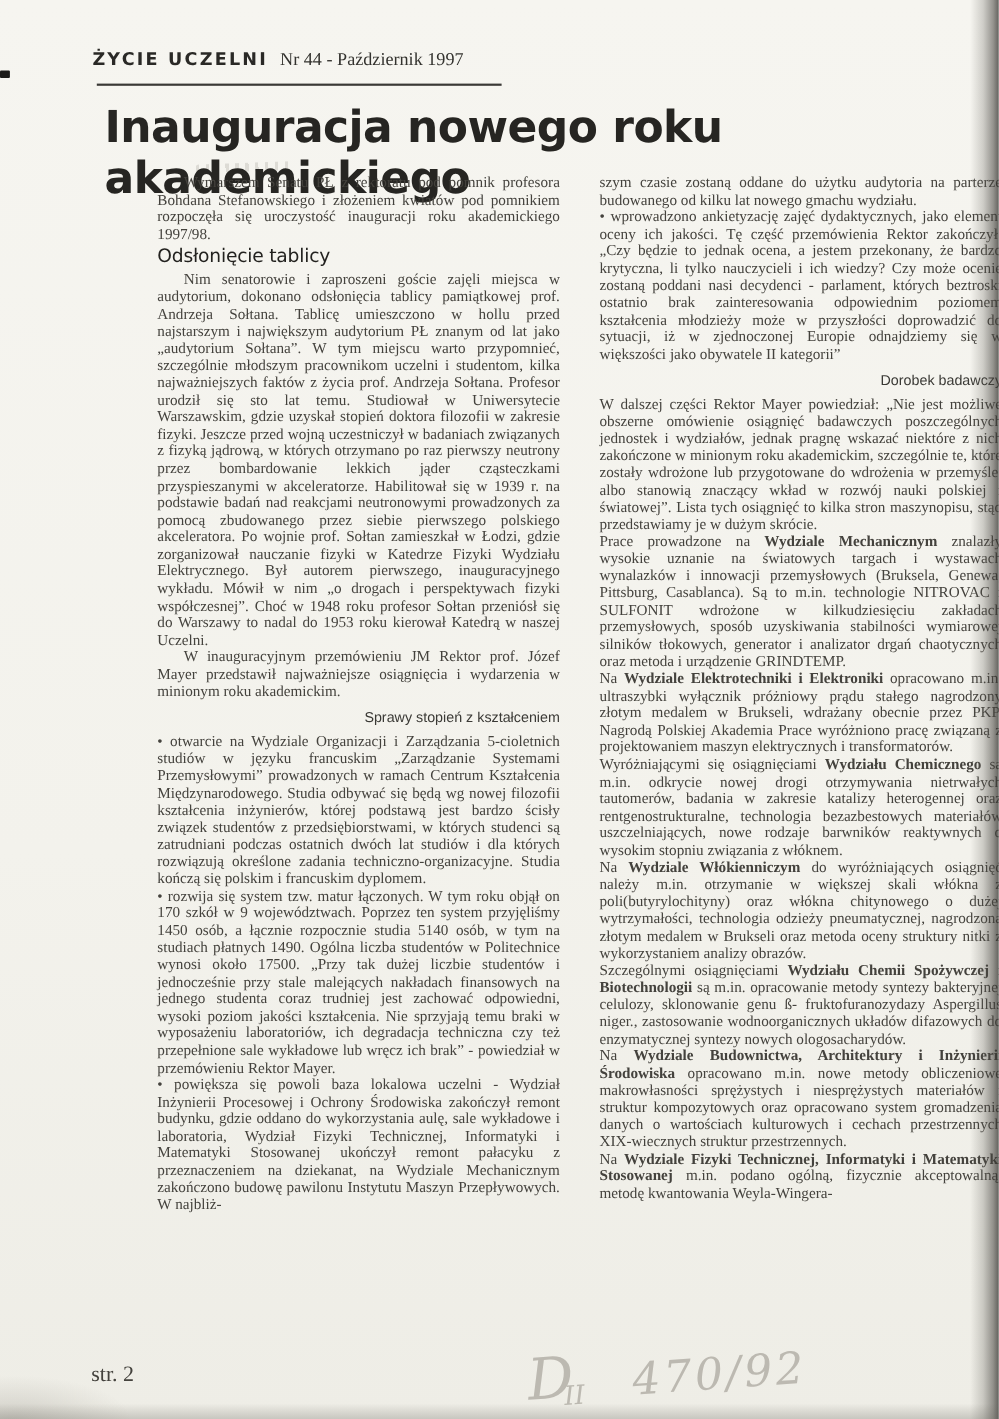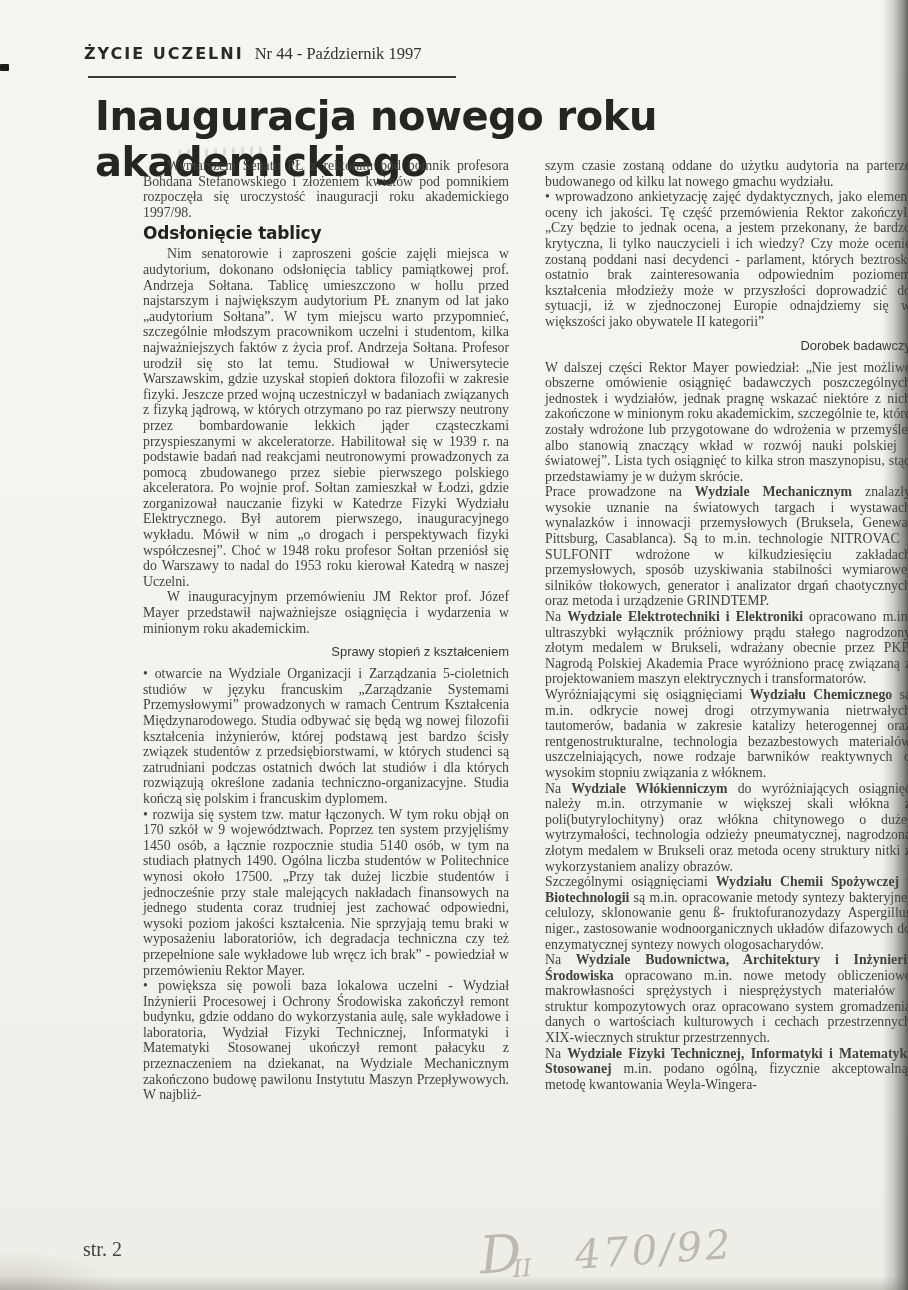--- a/index.html
+++ b/index.html
@@ -60,21 +60,21 @@
     color: #44423d;
     margin-left: 48px;
   }
   .col-left  { left: 95px; }
   .col-right { left: 497px; }
   .body-p { margin: 0; }
   .body-p.indent { text-indent: 24px; }
   .seg-italic { }
   .seg-bold { font-weight: bold; }
   .h-bold {
-    font-family: "DejaVu Sans", sans-serif; font-weight: bold;
+    font-family: "DejaVu Sans", sans-serif; font-weight: normal;
     font-size: 17px; line-height: 23px; color: #23221f;
     margin: 2px 0 1px 0; text-align: left; letter-spacing: -0.2px;
   }
   .h-light {
     font-family: "Liberation Sans", sans-serif; font-weight: normal;
     font-size: 13px; line-height: 25px; color: #3a3935;
     margin: 3px 0 2px 0; text-align: right;
   }
   
   .footer { position: absolute; left: 83px; top: 1238px; font-size: 20px; color: #44423d; }

